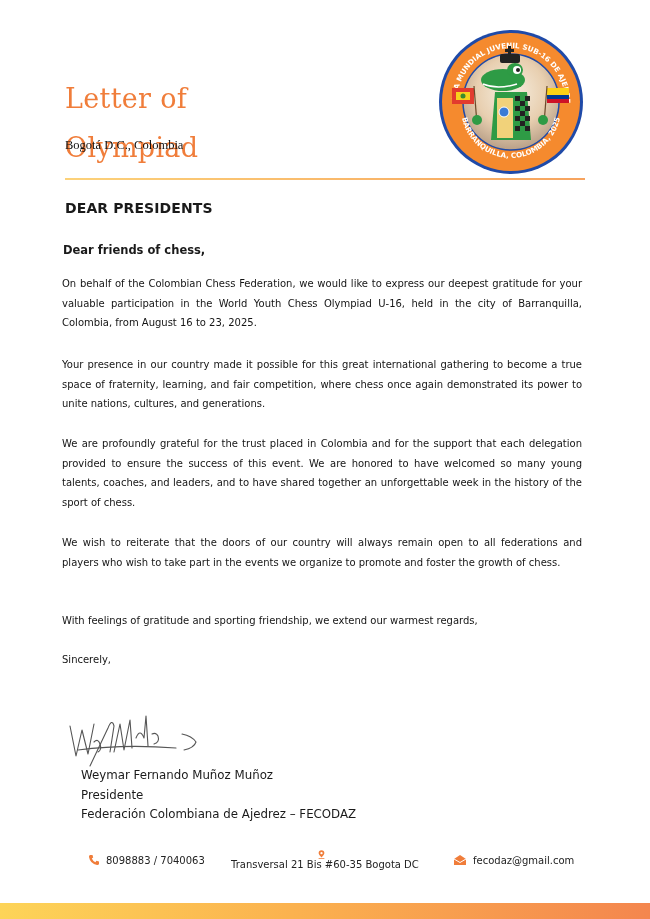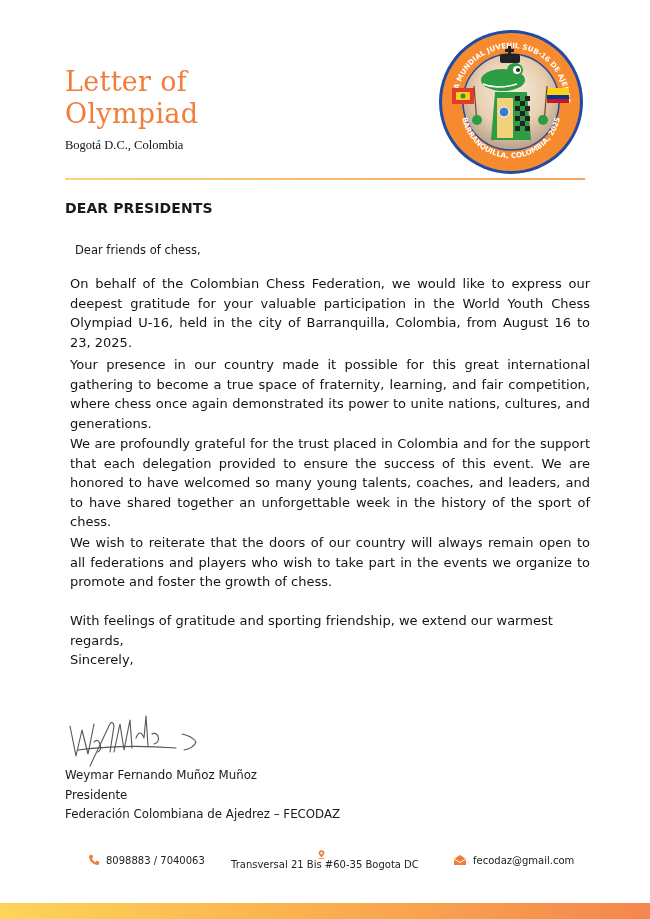--- a/index.html
+++ b/index.html
@@ -6,49 +6,49 @@
     body {
       width: 650px; height: 919px; background: #ffffff; position: relative; overflow: hidden;
       font-family: "DejaVu Sans", sans-serif; color: #1a1a1a;
     }
     .page { position: absolute; left: 0; top: 0; width: 650px; height: 919px; }
     .title {
       position: absolute; left: 65px; top: 66px;
       font-family: "DejaVu Serif", serif; color: #f07d3a;
       font-size: 27px; line-height: 32px; letter-spacing: 0.3px;
     }
-    .title span { display: block; }
+    .title span { display: block; margin-top: 17px; }
     .place {
       position: absolute; left: 65px; top: 136px; font-size: 12.5px; line-height: 19px; color: #111;
     }
     .place span { display: block; white-space: pre; font-family: Liberation Serif, serif; }
     .header-rule {
       position: absolute; left: 65px; top: 178px; width: 520px; height: 1.5px;
       background: linear-gradient(90deg, #fcd27a, #f7a35e);
     }
     .logo { position: absolute; left: 437px; top: 28px; width: 148px; height: 148px; }
     .salutation-1 {
       position: absolute; left: 65px; top: 200px; font-size: 14px; font-weight: bold; letter-spacing: 0.1px; text-align: center;
     }
     .salutation-2 {
-      position: absolute; left: 63px; top: 243px; font-size: 11.5px; font-weight: normal; margin-left: 12px;
+      position: absolute; left: 63px; top: 243px; font-size: 11.5px; font-weight: bold;
     }
     .body-text {
-      position: absolute; left: 70px; width: 520px; font-size: 13px; line-height: 19.5px;
+      position: absolute; left: 62px; width: 520px; font-size: 10px; line-height: 19.5px;
       text-align: justify; color: #141414;
     }
     .p1 { top: 274px; }
     .p2 { top: 355px; }
     .p3 { top: 434px; }
     .p4 { top: 533px; }
     .p5 { top: 611px; text-align: left; }
     .p6 { top: 650px; text-align: left; }
     .signature { position: absolute; left: 64px; top: 708px; width: 140px; height: 62px; }
     .signer { position: absolute; left: 65px; top: 766px; font-size: 11.8px; line-height: 19.5px; }
-    .signer span { display: block; }
+    .signer span { display: block; margin-left: 16px; }
     .footer {
       position: absolute; left: 0; top: 850px; width: 520px; height: 20px; font-size: 10px; color: #222;
     }
     .contact { position: absolute; top: 0; display: flex; align-items: center; height: 20px; }
     .contact svg { margin-right: 6px; }
     .c1 { left: 88px; }
     .c2 { left: 231px; flex-direction: column; }
     .c3 { left: 453px; }
     .bottom-bar {
       position: absolute; left: 0; top: 903px; width: 650px; height: 16px;

